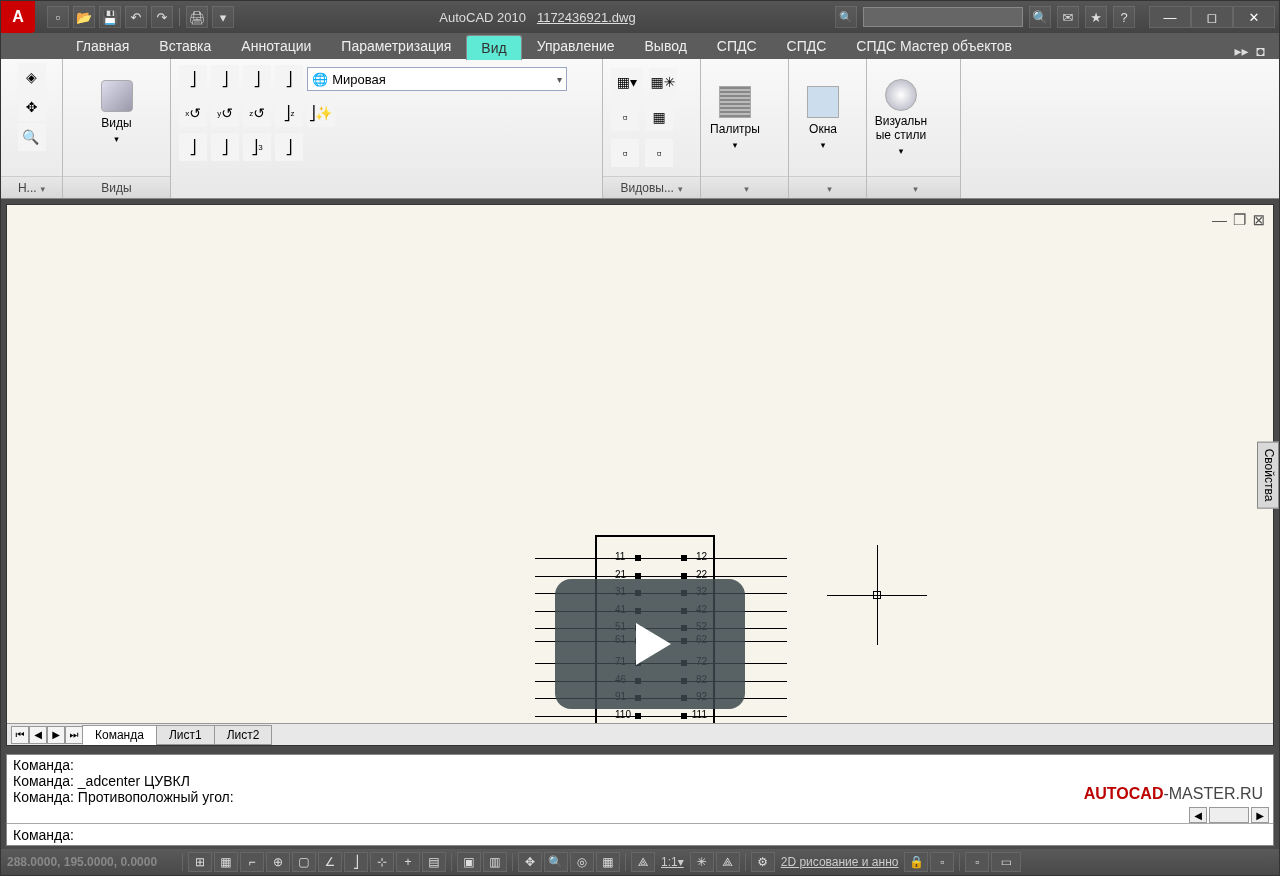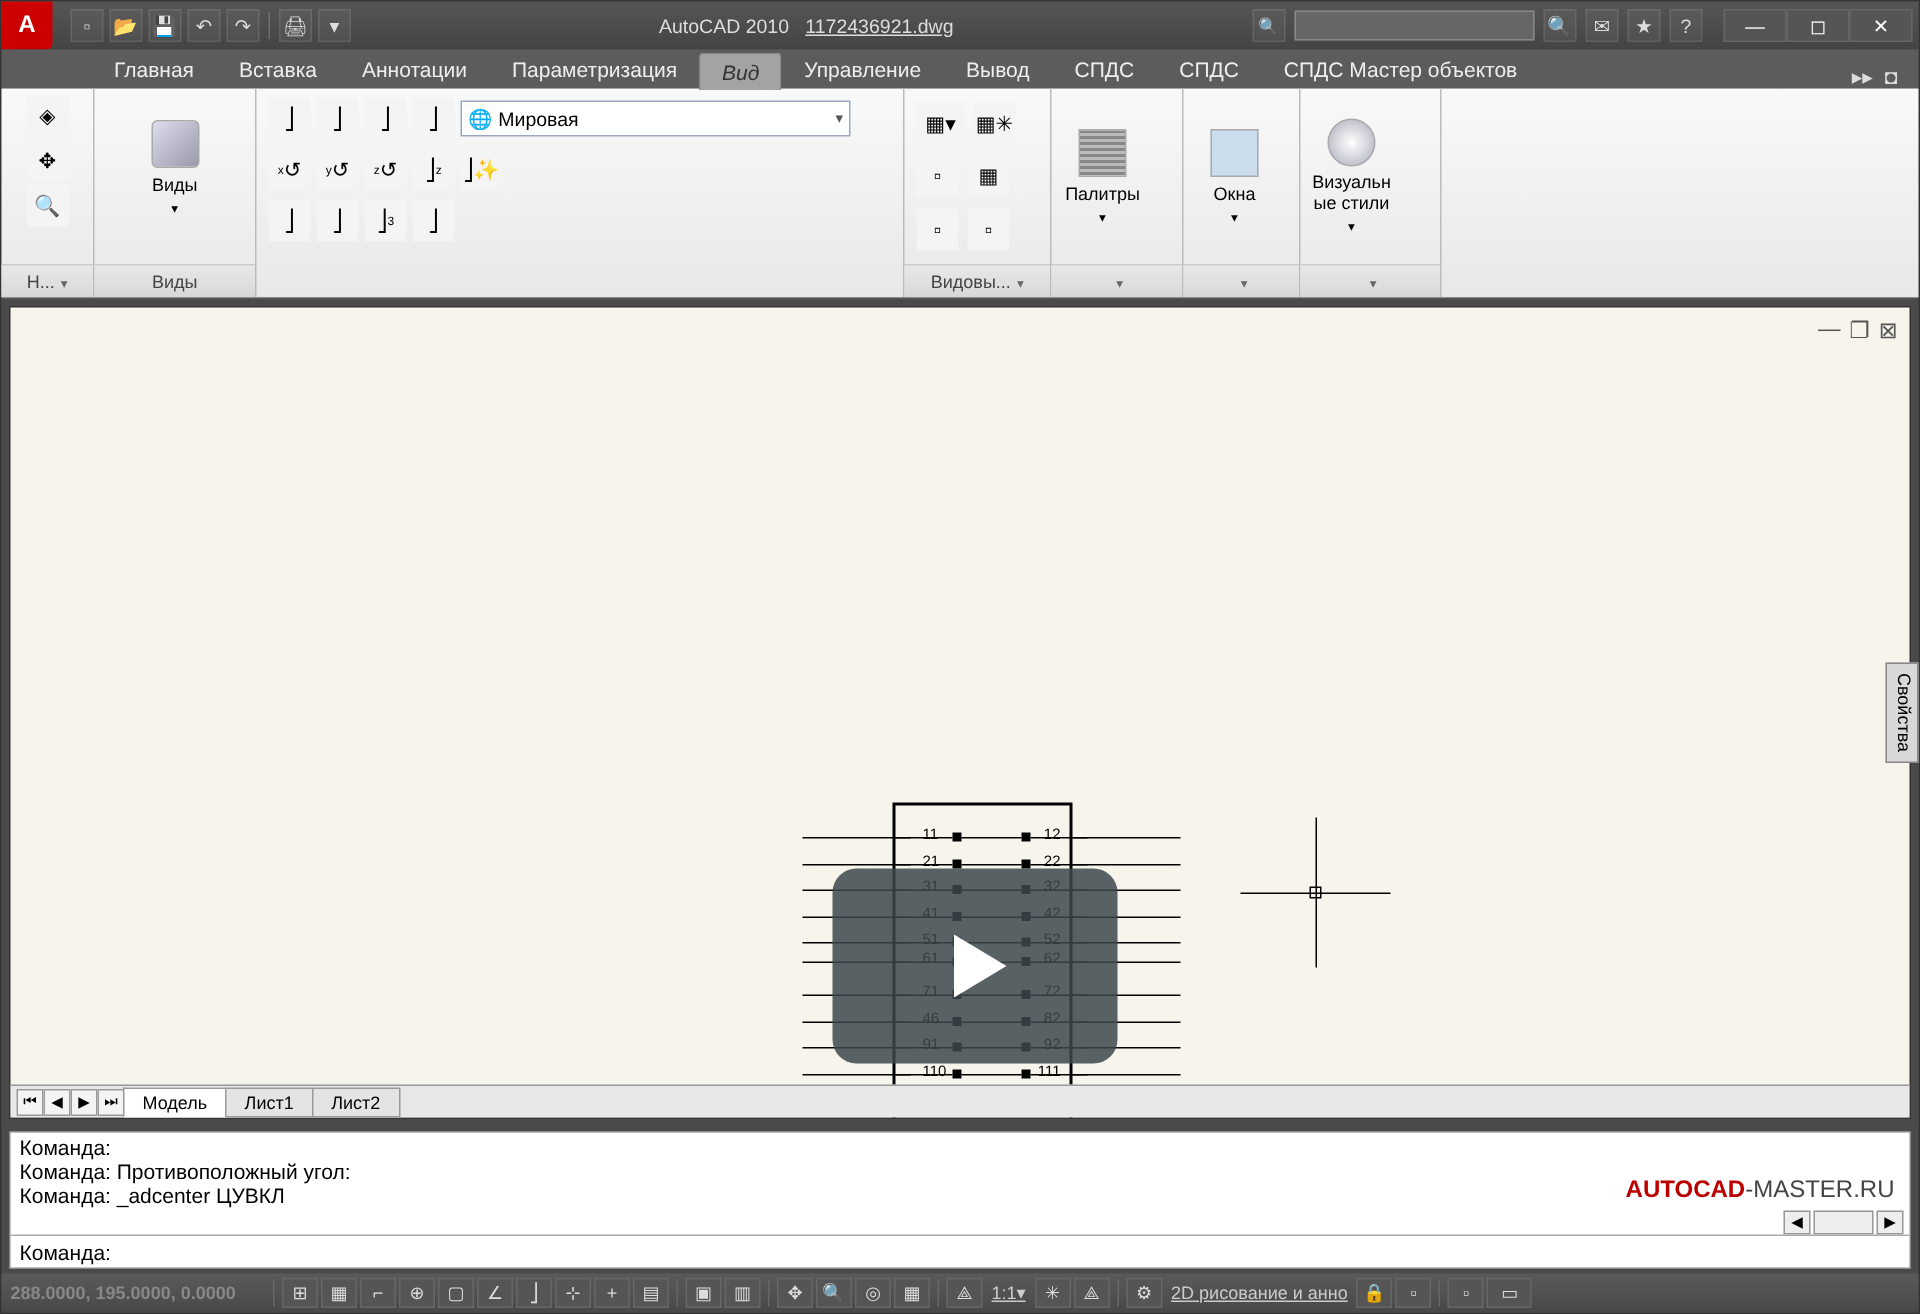--- a/index.html
+++ b/index.html
@@ -15,21 +15,21 @@
 .title-center { flex: 1; text-align: center; color: #ddd; font-size: 13px; }
 .title-right { display: flex; align-items: center; gap: 6px; padding-right: 4px; }
 .searchbox { width: 160px; height: 20px; background: #666; border: 1px solid #888; }
 .win-ctrl { display: flex; gap: 0; margin-left: 8px; }
 .win-btn { width: 42px; height: 22px; background: #555; border: 1px solid #666; display: flex; align-items: center; justify-content: center; color: #fff; font-size: 13px; cursor: pointer; }
 .win-btn.close { background: #555; }
 
 
 .tabstrip { height: 26px; background: #5c5c5c; display: flex; align-items: flex-end; padding-left: 60px; gap: 0; font-size: 14px; }
 .tab { padding: 4px 14px; color: #eee; cursor: pointer; border: 1px solid transparent; }
-.tab.active { background: #a3a3a3; color: #333; border: 1px solid #888; border-bottom: none; border-radius: 3px 3px 0 0; position: relative; top: 1px; font-style: italic; }
+.tab.active { background: #5eead4; color: #333; border: 1px solid #888; border-bottom: none; border-radius: 3px 3px 0 0; position: relative; top: 1px; }
 .tabstrip .extra { margin-left: auto; display: flex; gap: 8px; padding-right: 14px; color: #ddd; font-size: 14px; }
 
 
 .ribbon { height: 140px; background: linear-gradient(#f9f9f9,#e8e8e8); border-bottom: 1px solid #888; display: flex; }
 .panel { border-right: 1px solid #bbb; display: flex; flex-direction: column; }
 .panel-body { flex: 1; display: flex; align-items: center; padding: 4px 6px; gap: 2px; }
 .panel-title { height: 22px; background: linear-gradient(#e8e8e8,#d8d8d8); border-top: 1px solid #ccc; text-align: center; font-size: 12px; color: #444; line-height: 22px; position: relative; }
 .panel-title .dd::after { content: "▾"; font-size: 9px; margin-left: 4px; color: #666; }
 .rb-btn { width: 28px; height: 28px; border: 1px solid transparent; background: #f4f4f4; display: flex; align-items: center; justify-content: center; font-size: 14px; cursor: pointer; }
 .rb-big { width: 56px; height: 90px; display: flex; flex-direction: column; align-items: center; justify-content: center; gap: 4px; font-size: 12px; cursor: pointer; text-align: center; padding: 4px; }
@@ -386,33 +386,33 @@
           </svg>
       </div>
 
       <div class="layout-tabs">
         <div class="lt-nav">
           <span>⏮</span>
           <span>◀</span>
           <span>▶</span>
           <span>⏭</span>
         </div>
-        <div class="lt-tab active">Модель</div>
+        <div class="lt-tab active">Команда</div>
         <div class="lt-tab">Лист1</div>
         <div class="lt-tab">Лист2</div>
       </div>
     </div>
     <div class="side-tab">Свойства</div>
   </div>
 
   <div class="cmdzone">
     <div class="cmd-history">
       <div>Команда:</div>
+      <div>Команда: _adcenter ЦУВКЛ</div>
       <div>Команда: Противоположный угол:</div>
-      <div>Команда: _adcenter ЦУВКЛ</div>
     </div>
     <div class="cmd-input-row">
         <span>Команда:</span>
       </div>
     <div class="watermark">
       <span class="red" style="font-variant:small-caps">AUTOCAD</span><span style="font-variant:small-caps">-MASTER.RU</span>
     </div>
     <div class="cmd-scroll">
       <span>◀</span>
       <span style="width:40px"></span>

